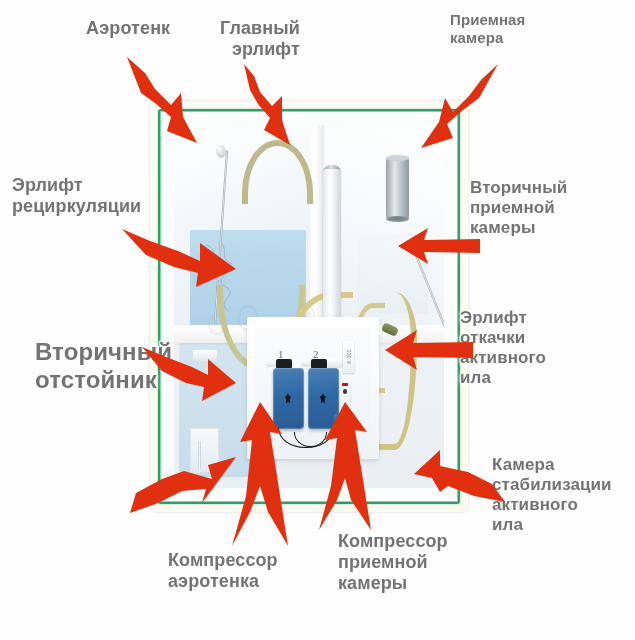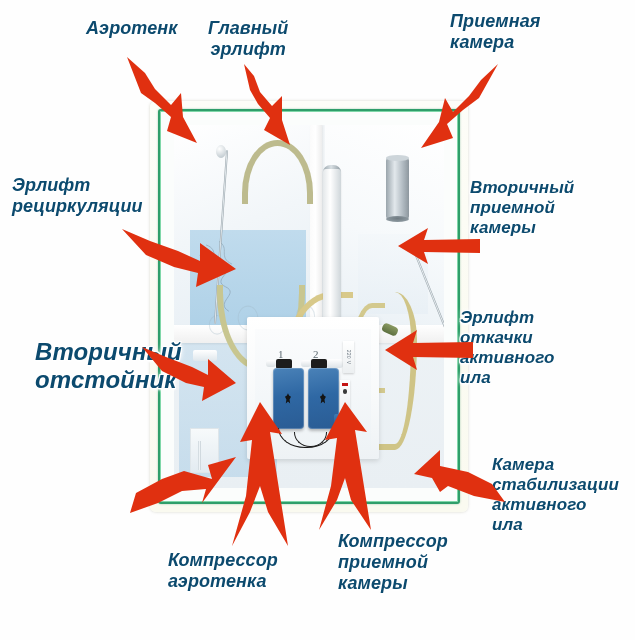--- a/index.html
+++ b/index.html
@@ -259,32 +259,31 @@
   }
   .ghost-circles{
     position:absolute;left:8%;top:47%;width:52%;height:14%;
     opacity:.32;
   }
 
   
   .label{
     position:absolute;
     font-weight:bold;
-    color:#0c4a6e;
+    color:#737373;
     line-height:1.18;
     white-space:pre-line;
     text-shadow:
        1px 1px 0 #fff, -1px 1px 0 #fff, 1px -1px 0 #fff, -1px -1px 0 #fff,
        0 2px 2px rgba(255,255,255,.95), 0 0 4px #fff, 0 0 6px #fff;
     letter-spacing:.1px;
-    font-style:italic;
   }
   .lbl-aerotank      {left:86px; top:18px;  font-size:18px;}
-  .lbl-main-airlift  {left:208px;top:18px;  font-size:18px; text-align:center;}
-  .lbl-receiving     {left:450px;top:11px;  font-size:18px;}
+  .lbl-main-airlift  {left:220px;top:18px;  font-size:18px; text-align:right;}
+  .lbl-receiving     {left:450px;top:11px;  font-size:15px;}
   .lbl-recirc        {left:12px; top:175px; font-size:18px;}
   .lbl-float         {left:470px;top:178px; font-size:17px;}
   .lbl-secondary     {left:35px; top:338px; font-size:24px;}
   .lbl-sludge-pump   {left:460px;top:308px; font-size:17px;}
   .lbl-drain         {left:22px; top:470px; font-size:18px;}
   .lbl-stabilization {left:492px;top:455px; font-size:17px;}
   .lbl-comp-aerotank {left:168px;top:550px; font-size:18px;}
   .lbl-comp-receiving{left:338px;top:531px; font-size:18px;}
 
   

